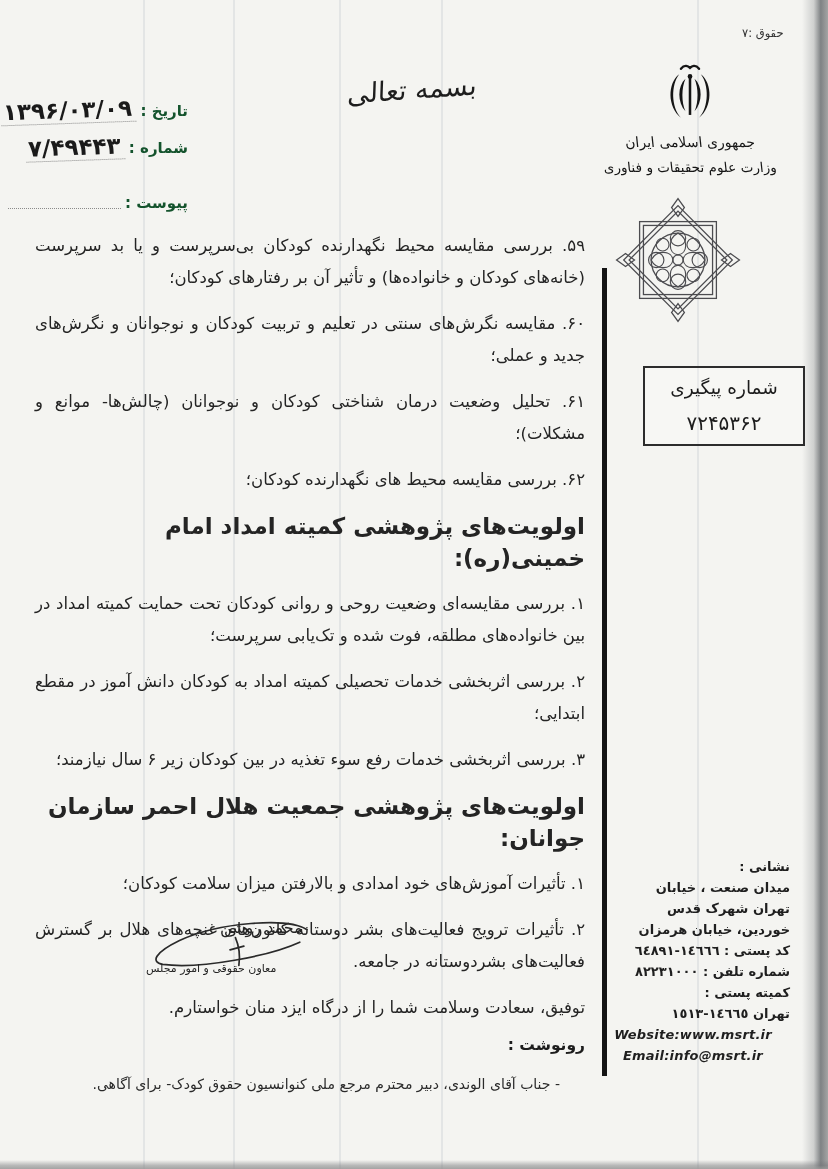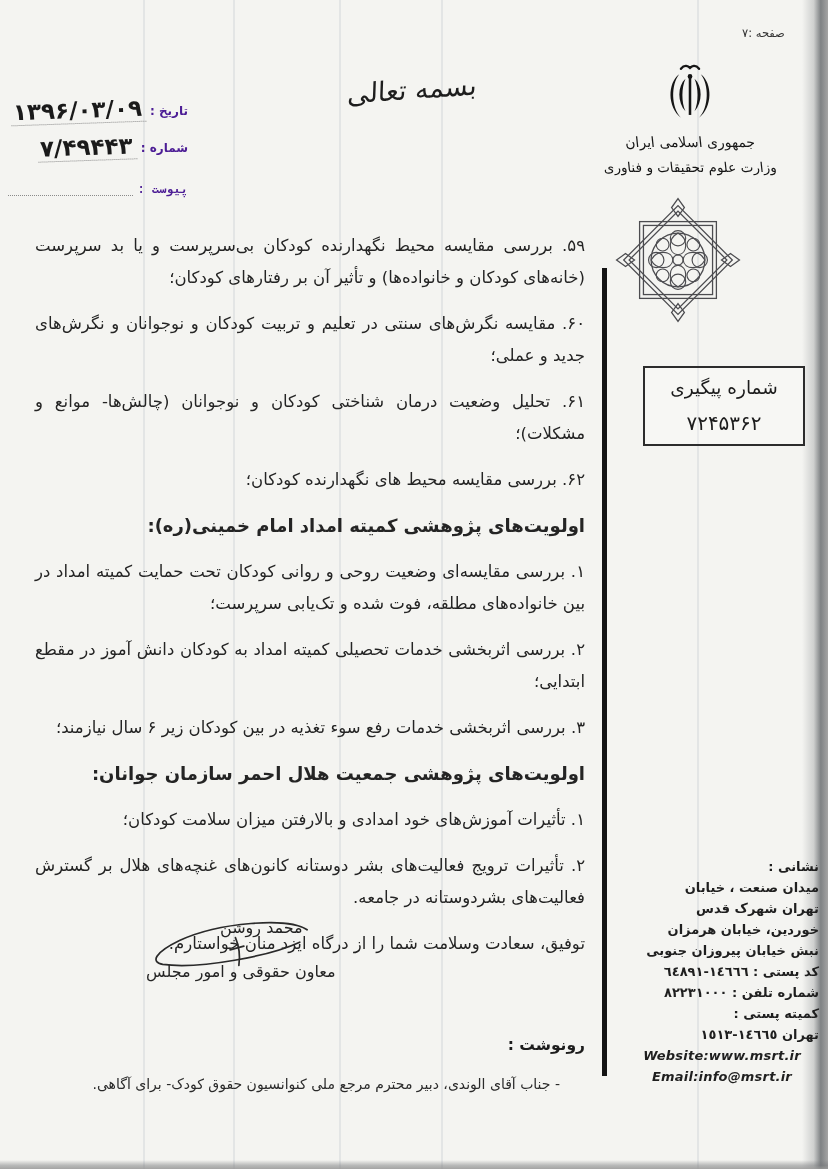--- a/index.html
+++ b/index.html
@@ -21,66 +21,66 @@
   .bismillah{position:absolute;top:74px;left:332px;width:160px;font-size:27px;color:#1d1d1d;
     transform:rotate(-4deg) skewX(-6deg);direction:rtl;text-align:center;font-weight:500;}
   
   .letterhead{position:absolute;top:62px;left:600px;width:180px;text-align:center;direction:rtl;}
   .emblem{display:block;margin:0 auto 4px auto;}
   .gov-line{font-size:14px;color:#161616;margin-top:6px;transform:skewX(6deg);font-weight:500;}
   .ministry-line{font-size:13.5px;color:#161616;margin-top:9px;transform:skewX(6deg);font-weight:500;}
   
   .hleft{position:absolute;top:98px;left:8px;width:180px;direction:rtl;}
   .hrow{position:relative;display:flex;align-items:center;margin-bottom:11px;}
-  .hlabel{font-size:12px;font-weight:bold;color:#4c1d95;white-space:nowrap;margin-left:4px;}
+  .hlabel{font-size:15px;font-weight:bold;color:#14532d;white-space:nowrap;margin-left:4px;}
   .hval{font-size:23px;font-weight:600;color:#1a1a1a;transform:rotate(-2deg);
     border-bottom:1px dotted #8a8a8a;padding:0 4px 0 2px;line-height:1.1;}
   .dotline{display:inline-block;width:128px;height:12px;border-bottom:1px dotted #8a8a8a;}
-  .hrow.attach{margin-top:20px;font-family:Liberation Mono, monospace;}
+  .hrow.attach{margin-top:32px;}
   
   .ornament{position:absolute;top:196px;left:614px;}
   
   .vline{position:absolute;left:602px;top:268px;width:5px;height:808px;background:#141414;}
   
   .tracking{position:absolute;left:643px;top:366px;width:158px;height:76px;border:2px solid #2c2c2c;
     direction:rtl;text-align:center;display:flex;flex-direction:column;justify-content:center;background:rgba(255,255,255,.25);}
   .tracking .t-label{font-size:18.5px;color:#1c1c1c;line-height:1.45;}
   .tracking .t-value{font-size:20px;color:#1c1c1c;letter-spacing:2px;line-height:1.4;margin-top:7px;}
   
   .main-body{position:absolute;top:230px;left:35px;width:550px;direction:rtl;font-size:16.5px;line-height:32px;color:#242424;}
   .blk{margin:0 0 14px 0;}
   .blk.item{text-align:justify;}
-  .blk.heading{font-weight:bold;font-size:18px;margin:4px 0 14px 0;text-align:right;}
+  .blk.heading{font-weight:bold;font-size:23px;margin:4px 0 14px 0;text-align:right;}
   .blk.closing{margin-top:4px;text-align:right;}
   
   .sig-name{position:absolute;left:220px;top:918px;font-size:16px;direction:rtl;color:#242424;}
-  .sig-title{position:absolute;left:146px;top:962px;font-size:16px;direction:rtl;color:#242424;white-space:nowrap;}
+  .sig-title{position:absolute;left:146px;top:962px;font-size:11px;direction:rtl;color:#242424;white-space:nowrap;}
   .sig-scribble{position:absolute;left:140px;top:916px;transform:rotate(-3deg);}
   
   .copy-label{position:absolute;left:35px;top:1036px;width:550px;direction:rtl;font-weight:bold;font-size:15.5px;color:#1d1d1d;}
   .copy-line{position:absolute;left:35px;top:1076px;width:525px;direction:rtl;font-size:14px;color:#2a2a2a;}
   
-  .contact{position:absolute;left:625px;top:856px;width:194px;direction:rtl;text-align:right;}
+  .contact{position:absolute;left:596px;top:856px;width:194px;direction:rtl;text-align:right;}
   .contact .c-line{font-size:13px;font-weight:bold;color:#1f1f1f;line-height:21px;}
   .contact .c-line.latin{direction:ltr;text-align:center;font-style:italic;font-size:13px;letter-spacing:.2px;}
 </style>
 </head>
 <body>
 
 <div class="page">
 
   <div class="streak" style="left:143px"></div>
   <div class="streak" style="left:233px"></div>
   <div class="streak" style="left:339px"></div>
   <div class="streak" style="left:441px"></div>
   <div class="streak" style="left:697px"></div>
   <div class="edge-right"></div>
   <div class="edge-bottom"></div>
 
-  <div class="page-num">صفحه :۷</div>
+  <div class="page-num">حقوق :۷</div>
 
   <div class="bismillah">بسمه تعالی</div>
 
   <div class="letterhead">
     <svg class="emblem" width="58" height="66" viewBox="0 0 64 72">
       <g fill="none" stroke="#161616" stroke-width="2.6" stroke-linecap="round">
         <path d="M22 7 C26 2, 30 4, 32 6 C34 4, 38 2, 42 7"></path>
       </g>
       <g fill="#161616">
         <path d="M30.6 14 h2.8 v44 h-2.8 z"></path>
@@ -189,21 +189,20 @@
   <div class="contact">
 
       <div class="c-line fa">نشانی :</div>
 
       <div class="c-line fa">میدان صنعت ، خیابان</div>
 
       <div class="c-line fa">تهران شهرک قدس</div>
 
       <div class="c-line fa">خوردین، خیابان هرمزان</div>
 
-      <div class="c-line fa">نبش خیابان پیروزان جنوبی</div>
 
       <div class="c-line fa">کد پستی : ‪١٤٦٦٦-٦٤٨٩١‬</div>
 
       <div class="c-line fa">شماره تلفن : ‪٨٢٢٣١٠٠٠‬</div>
 
       <div class="c-line fa">کمیته پستی :</div>
 
       <div class="c-line fa">تهران ‪١٤٦٦٥-١٥١٣‬</div>
 
       <div class="c-line latin">Website:www.msrt.ir</div>

